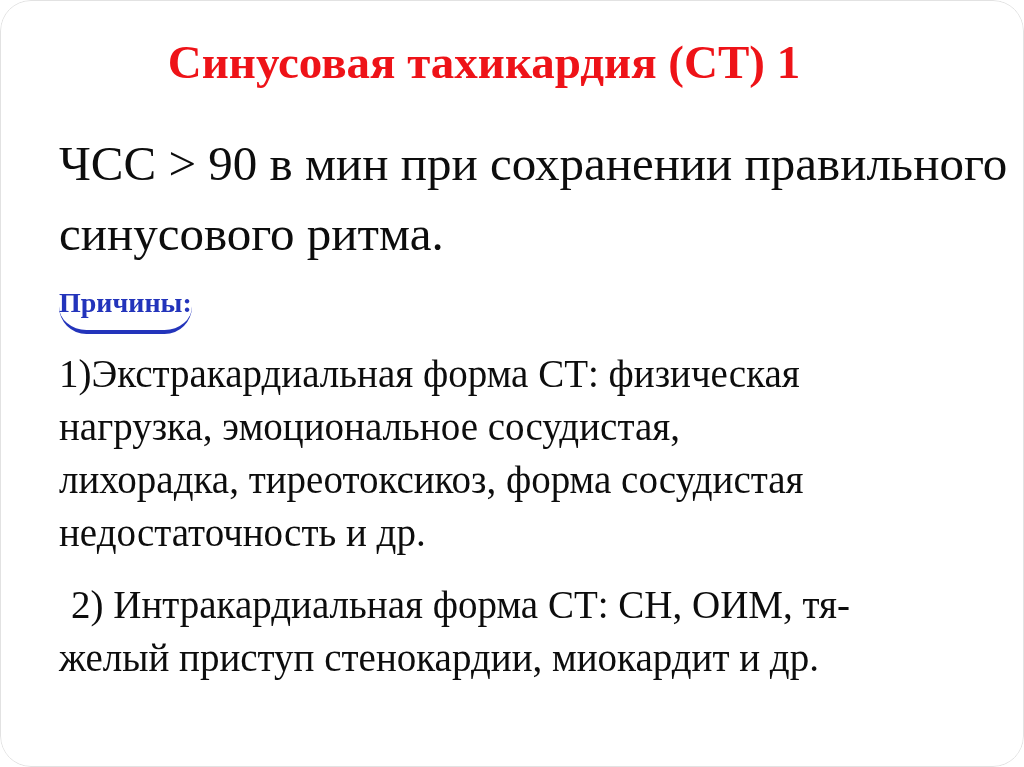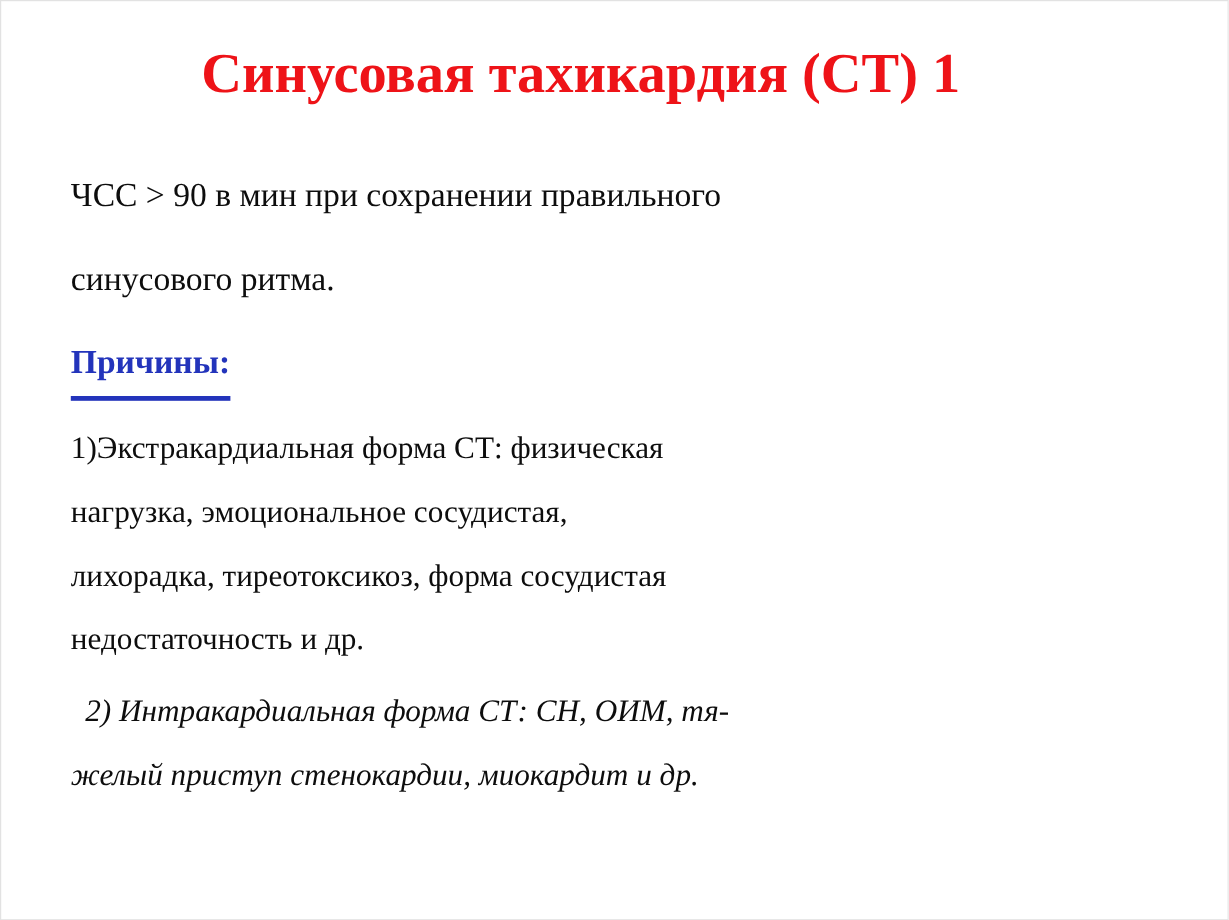--- a/index.html
+++ b/index.html
@@ -1,21 +1,21 @@
 <!DOCTYPE html>
 <html lang="ru" style="--title-red: #ee1318; --heading-blue: #2334bb; --body-black: #0d0d0d; --background: #ffffff;"><head>
 <meta charset="utf-8">
 <style>
   :root{
     --title-red:#ee1318;
     --heading-blue:#2334bb;
     --body-black:#0d0d0d;
     --background:#ffffff;
   }
-  *{margin:0;padding:0;box-sizing:border-box;}
+  *{margin:0;padding:0;box-sizing:border-box;border-radius:31px;}
   html,body{width:1024px;height:767px;background:#fff;}
   body{font-family:"Liberation Serif","DejaVu Serif",serif;}
   .slide{
     position:relative;
     width:1024px;height:767px;
     background:var(--background);
     border:1px solid #e2e2e2;
     overflow:hidden;
   }
   .slide-title{
@@ -28,41 +28,41 @@
     line-height:1.15;
     white-space:nowrap;
   }
   .content{
     padding:0 88px 0 58px;
     color:var(--body-black);
   }
   .line{display:block;white-space:nowrap;}
   .intro{
     margin-top:40px;
-    font-size:28px;
+    font-size:49px;
     line-height:70px;
   }
   .causes-heading{
     margin-top:10px;
     font-size:28px;
     line-height:48px;
     font-weight:bold;
     color:var(--heading-blue);
   }
   .causes-heading .underlined{
     display:inline-block;
     border-bottom:4px solid var(--heading-blue);
     padding-bottom:3px;
   }
   .cause{
-    font-size:26px;
+    font-size:39px;
     line-height:53px;
   }
   .cause-1{margin-top:13px;}
-  .cause-2{margin-top:7px;font-style:italic;}
+  .cause-2{margin-top:19px;}
   .cause-2 .line:first-child{padding-left:12px;}
 </style>
 </head>
 <body>
 
 <div class="slide">
 
   <h1 class="slide-title">Синусовая тахикардия (СТ) 1</h1>
 
   <div class="content">

